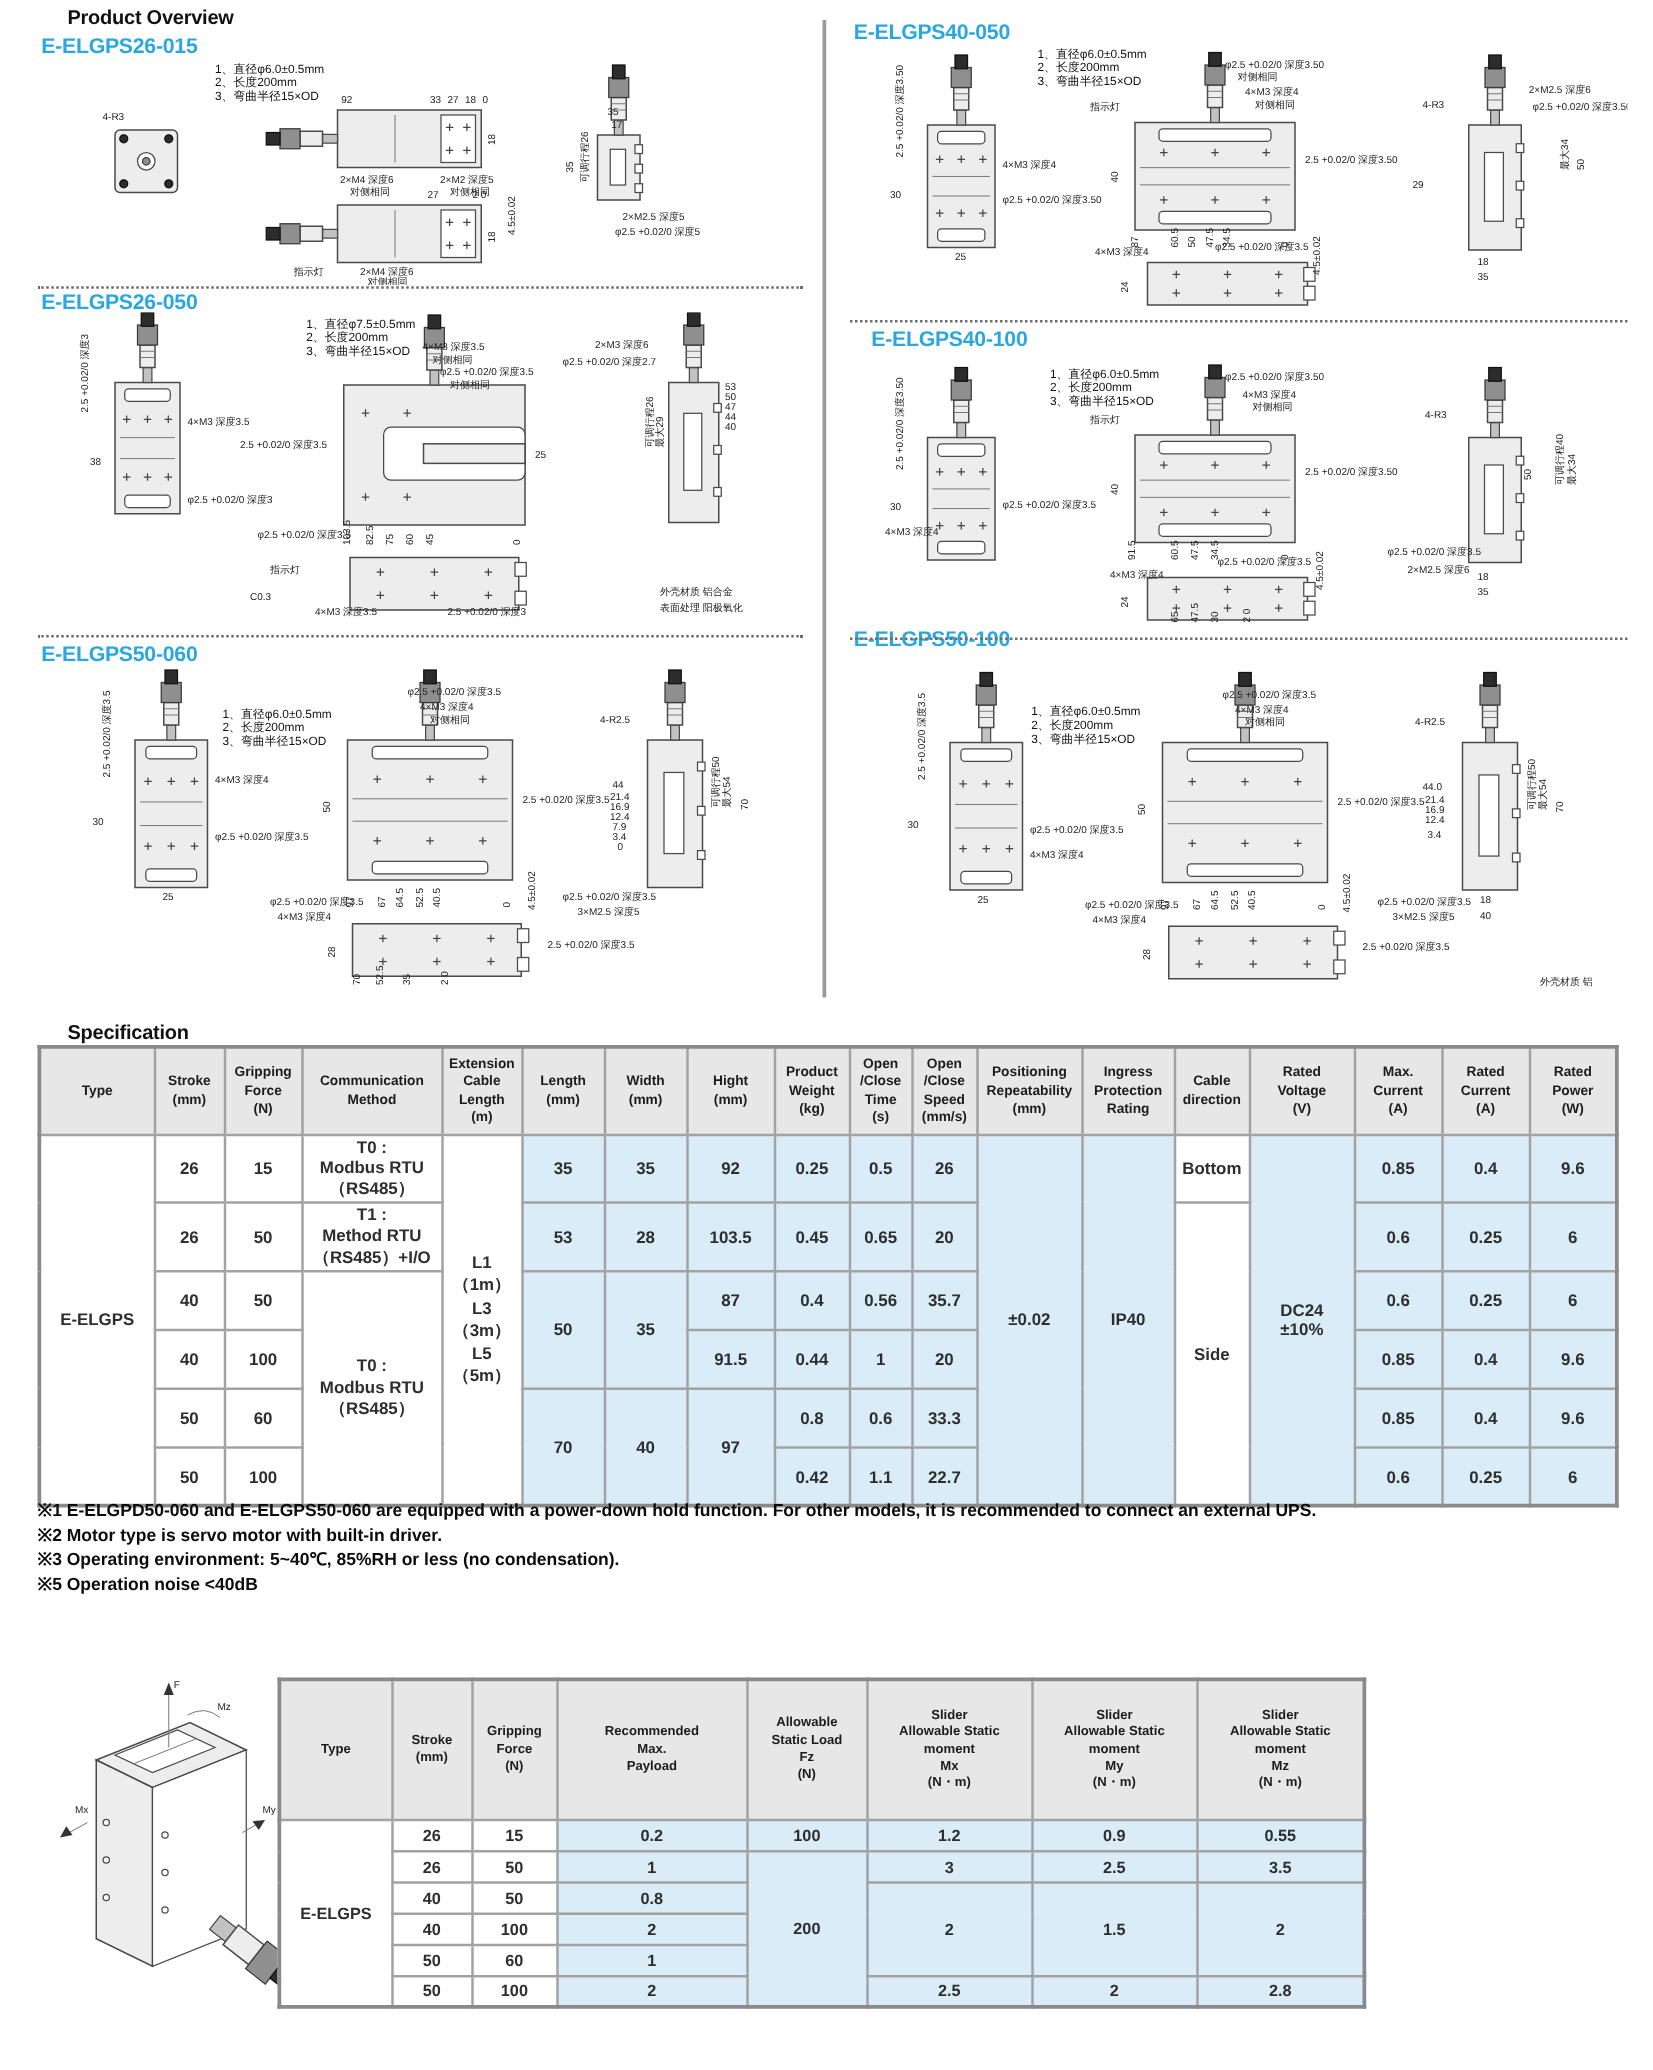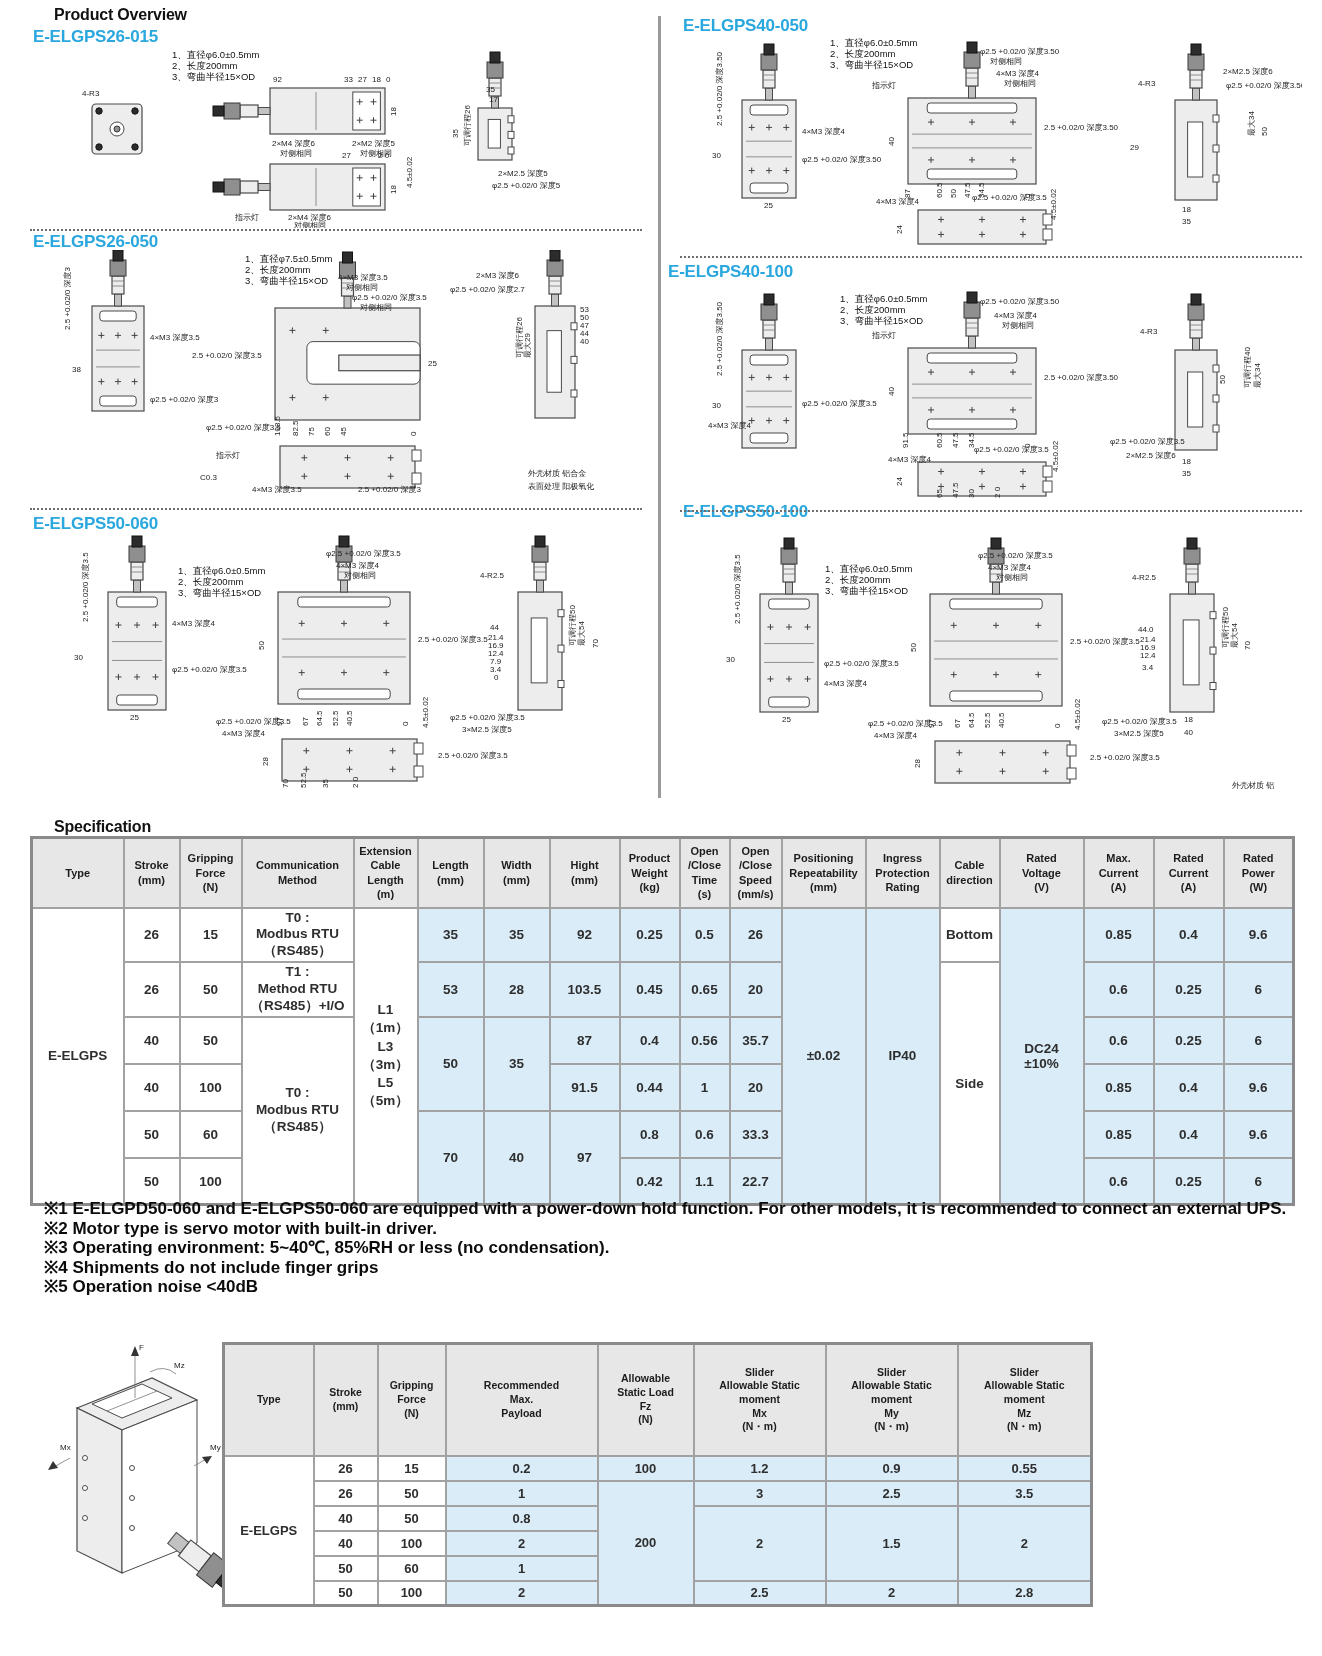--- a/index.html
+++ b/index.html
@@ -15,42 +15,42 @@
   .grid th{background:#e7e7e7;font-weight:bold;font-size:11px;line-height:1.3;white-space:pre-line;padding:2px 1px;border:2px solid #a2a2a2;color:#1c1c1c;text-align:center;}
   .grid td{font-size:13.5px;font-weight:bold;text-align:center;vertical-align:middle;white-space:pre-line;color:#2e2e2e;border:2px solid #a2a2a2;padding:1px;}
   .spec tbody tr{height:47px;}
   .load tbody tr{height:25px;}
   .load th{font-size:10.5px;}
   .load td{font-size:13px;}
   .or{color:#f07800;}
   .bl{background:#d9ecf8;}
   .comm{font-size:11px;line-height:1.25;}
   .cable{font-size:12px;line-height:1.35;}
-  .fnotes div{font-size:17px;font-weight:bold;line-height:19.5px;color:#0b0b0b;margin-left:14px;}
+  .fnotes div{font-size:14px;font-weight:bold;line-height:19.5px;color:#0b0b0b;}
   
   .bd{fill:#ededed;stroke:#4a4a4a;stroke-width:1.2;}
   .wh{fill:#ffffff;stroke:#4a4a4a;stroke-width:1;}
   .md{fill:#c2c2c2;stroke:#4a4a4a;stroke-width:1;}
   .dk{fill:#8f8f8f;stroke:#3a3a3a;stroke-width:1;}
   .dk2{fill:#2c2c2c;stroke:#111;stroke-width:1;}
   .ann{font-size:8px;fill:#222;}
   .note-t{font-size:9.5px;fill:#111;}
   .cross{stroke:#444;stroke-width:1;}
   .thin{stroke:#777;stroke-width:0.8;fill:none;}
 </style>
 </head>
 <body>
 
 <div class="abs pgt" style="left:30px;top:6px">Product Overview</div>
 
 <div class="abs sect-title" style="left:33px;top:27px">E-ELGPS26-015</div>
 <div class="abs sect-title" style="left:33px;top:232px">E-ELGPS26-050</div>
 <div class="abs sect-title" style="left:33px;top:514px">E-ELGPS50-060</div>
 <div class="abs sect-title" style="left:683px;top:16px">E-ELGPS40-050</div>
-<div class="abs sect-title" style="left:668px;top:262px">E-ELGPS40-100</div>
+<div class="abs sect-title" style="left:697px;top:262px">E-ELGPS40-100</div>
 <div class="abs sect-title" style="left:683px;top:502px">E-ELGPS50-100</div>
 
 <svg class="abs" style="left:30px;top:46px" width="610" height="182">
     <rect x="62" y="58" width="50" height="50" rx="4" class="bd"></rect>
     <circle cx="69" cy="65" r="3.2" class="dk2"></circle>
     <circle cx="105" cy="65" r="3.2" class="dk2"></circle>
     <circle cx="69" cy="101" r="3.2" class="dk2"></circle>
     <circle cx="105" cy="101" r="3.2" class="dk2"></circle>
     <circle cx="87" cy="83" r="7" class="wh"></circle>
     <circle cx="87" cy="83" r="3" class="dk"></circle>
@@ -860,21 +860,20 @@
       <td class="bl">0.25</td>
       <td class="bl">6</td>
     </tr>
   </tbody>
 </table>
 
 <div class="abs fnotes" style="left:30px;top:1199px;width:1270px">
   <div>※1 E-ELGPD50-060 and E-ELGPS50-060 are equipped with a power-down hold function. For other models, it is recommended to connect an external UPS.</div>
   <div>※2 Motor type is servo motor with built-in driver.</div>
   <div>※3 Operating environment: 5~40℃, 85%RH or less (no condensation).</div>
-  <div>※4 Shipments do not include finger grips</div>
   <div>※5 Operation noise &lt;40dB</div>
 </div>
 
 <svg class="abs" style="left:22px;top:1338px" width="200" height="300" id="iso">
     <polygon points="55,70 130,40 175,62 100,92" class="bd"></polygon>
     <polygon points="55,70 100,92 100,235 55,213" class="bd"></polygon>
     <polygon points="100,92 175,62 175,205 100,235" class="wh"></polygon>
     <polygon points="70,66 120,46 150,60 100,80" class="wh"></polygon>
     <line x1="85" y1="73" x2="135" y2="53" class="thin"></line>
     <circle cx="63" cy="120" r="2.5" class="wh"></circle>

